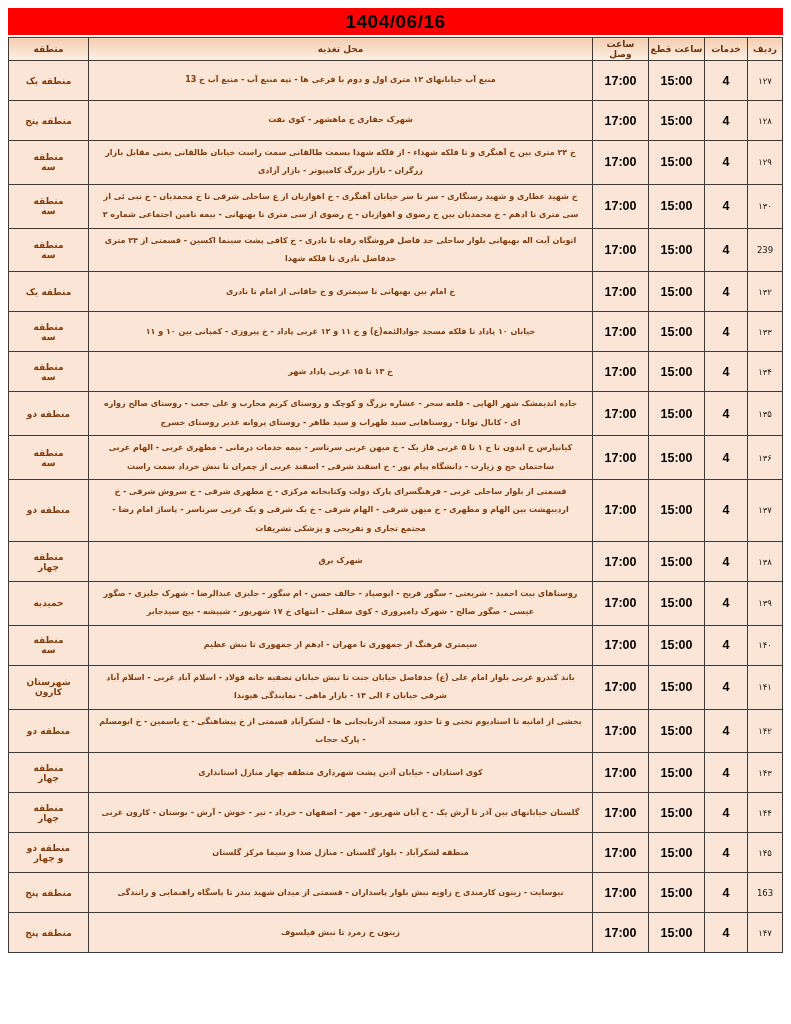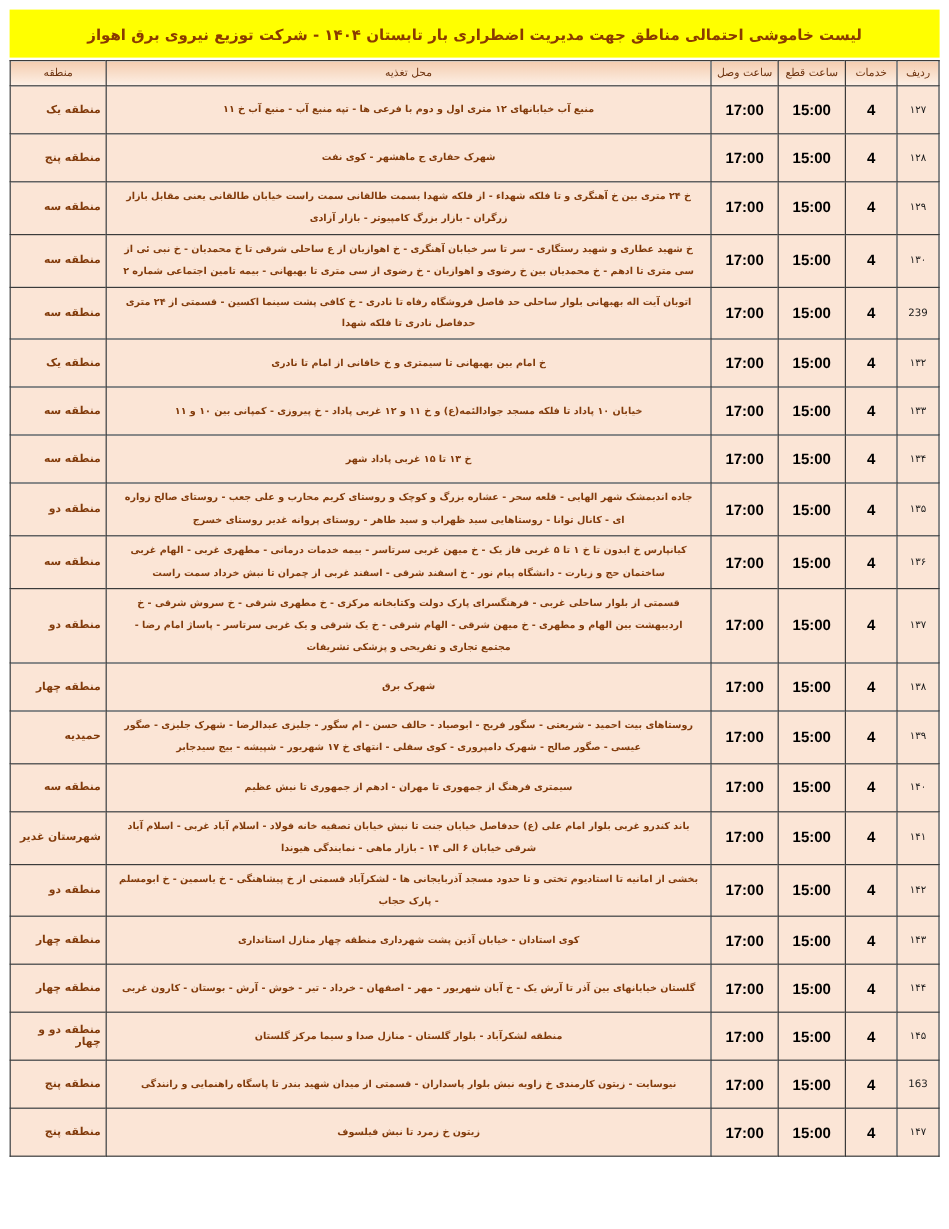--- a/index.html
+++ b/index.html
@@ -53,21 +53,21 @@
   }
   .schedule-table th, .schedule-table td {
     border: 1px solid #3b3b3b;
     vertical-align: middle;
     overflow: hidden;
   }
   .schedule-table th {
     background: linear-gradient(180deg, #f4cdb0 0%, #fdf0e6 100%);
     color: #6e3410;
     font-size: 9px;
-    font-weight: normal;
+    font-weight: bold;
     height: 21px;
     text-align: center;
   }
   .schedule-table td {
     background: #FBE5D6;
     height: 40px;
   }
   .col-row      { width: 35px; }
   .col-block    { width: 43px; }
   .col-cut      { width: 56px; }
@@ -91,51 +91,52 @@
     font-weight: bold;
     color: #823b0b;
     text-align: center;
     line-height: 2.3;
     padding: 3px 10px;
   }
   td.region {
     font-size: 9px;
     font-weight: bold;
     color: #823b0b;
-    padding: 2px 4px;
+    text-align: center;
+    padding: 2px 16px;
   }
 </style>
 </head>
 <body>
 
 <div class="page">
 
-  <div class="title-banner">
-    <span>لیست خاموشی احتمالی مناطق جهت مدیریت اضطراری بار تابستان ۱۴۰۴ - شرکت توزیع نیروی برق اهواز</span>
+
+  <div class="date-banner">
+    <span>1404/06/16</span>
   </div>
-
 
   <table class="schedule-table" dir="rtl">
     <thead>
       <tr>
         <th class="col-row">ردیف</th>
         <th class="col-block">خدمات</th>
         <th class="col-cut">ساعت قطع</th>
         <th class="col-restore">ساعت وصل</th>
         <th class="col-feed">محل تغذیه</th>
         <th class="col-region">منطقه</th>
       </tr>
     </thead>
     <tbody id="rows-body">
         <tr>
     <td class="col-row fa-num">۱۲۷</td>
     <td class="col-block num">4</td>
     <td class="col-cut num">15:00</td>
     <td class="col-restore num">17:00</td>
-    <td class="col-feed feed">منبع آب خیابانهای ۱۲ متری اول و دوم با فرعی ها - تپه منبع آب - منبع آب خ ۱۱</td>
+    <td class="col-feed feed">منبع آب خیابانهای ۱۲ متری اول و دوم با فرعی ها - تپه منبع آب - منبع آب خ 13</td>
     <td class="col-region region">منطقه یک</td>
   </tr>
         <tr>
     <td class="col-row fa-num">۱۲۸</td>
     <td class="col-block num">4</td>
     <td class="col-cut num">15:00</td>
     <td class="col-restore num">17:00</td>
     <td class="col-feed feed">شهرک حفاری ج ماهشهر - کوی نفت</td>
     <td class="col-region region">منطقه پنج</td>
   </tr>
@@ -234,21 +235,21 @@
     <td class="col-restore num">17:00</td>
     <td class="col-feed feed">سیمتری فرهنگ از جمهوری تا مهران - ادهم از جمهوری تا نبش عظیم</td>
     <td class="col-region region">منطقه سه</td>
   </tr>
         <tr>
     <td class="col-row fa-num">۱۴۱</td>
     <td class="col-block num">4</td>
     <td class="col-cut num">15:00</td>
     <td class="col-restore num">17:00</td>
     <td class="col-feed feed">باند کندرو غربی بلوار امام علی (ع) حدفاصل خیابان جنت تا نبش خیابان تصفیه خانه فولاد - اسلام آباد غربی - اسلام آباد شرقی خیابان ۶ الی ۱۴ - بازار ماهی - نمایندگی هیوندا</td>
-    <td class="col-region region">شهرستان غدیر</td>
+    <td class="col-region region">شهرستان کارون</td>
   </tr>
         <tr>
     <td class="col-row fa-num">۱۴۲</td>
     <td class="col-block num">4</td>
     <td class="col-cut num">15:00</td>
     <td class="col-restore num">17:00</td>
     <td class="col-feed feed">بخشی از امانیه تا استادیوم تختی و تا حدود مسجد آذربایجانی ها - لشکرآباد قسمتی از خ پیشاهنگی - خ یاسمین - خ ابومسلم - پارک حجاب</td>
     <td class="col-region region">منطقه دو</td>
   </tr>
         <tr>

